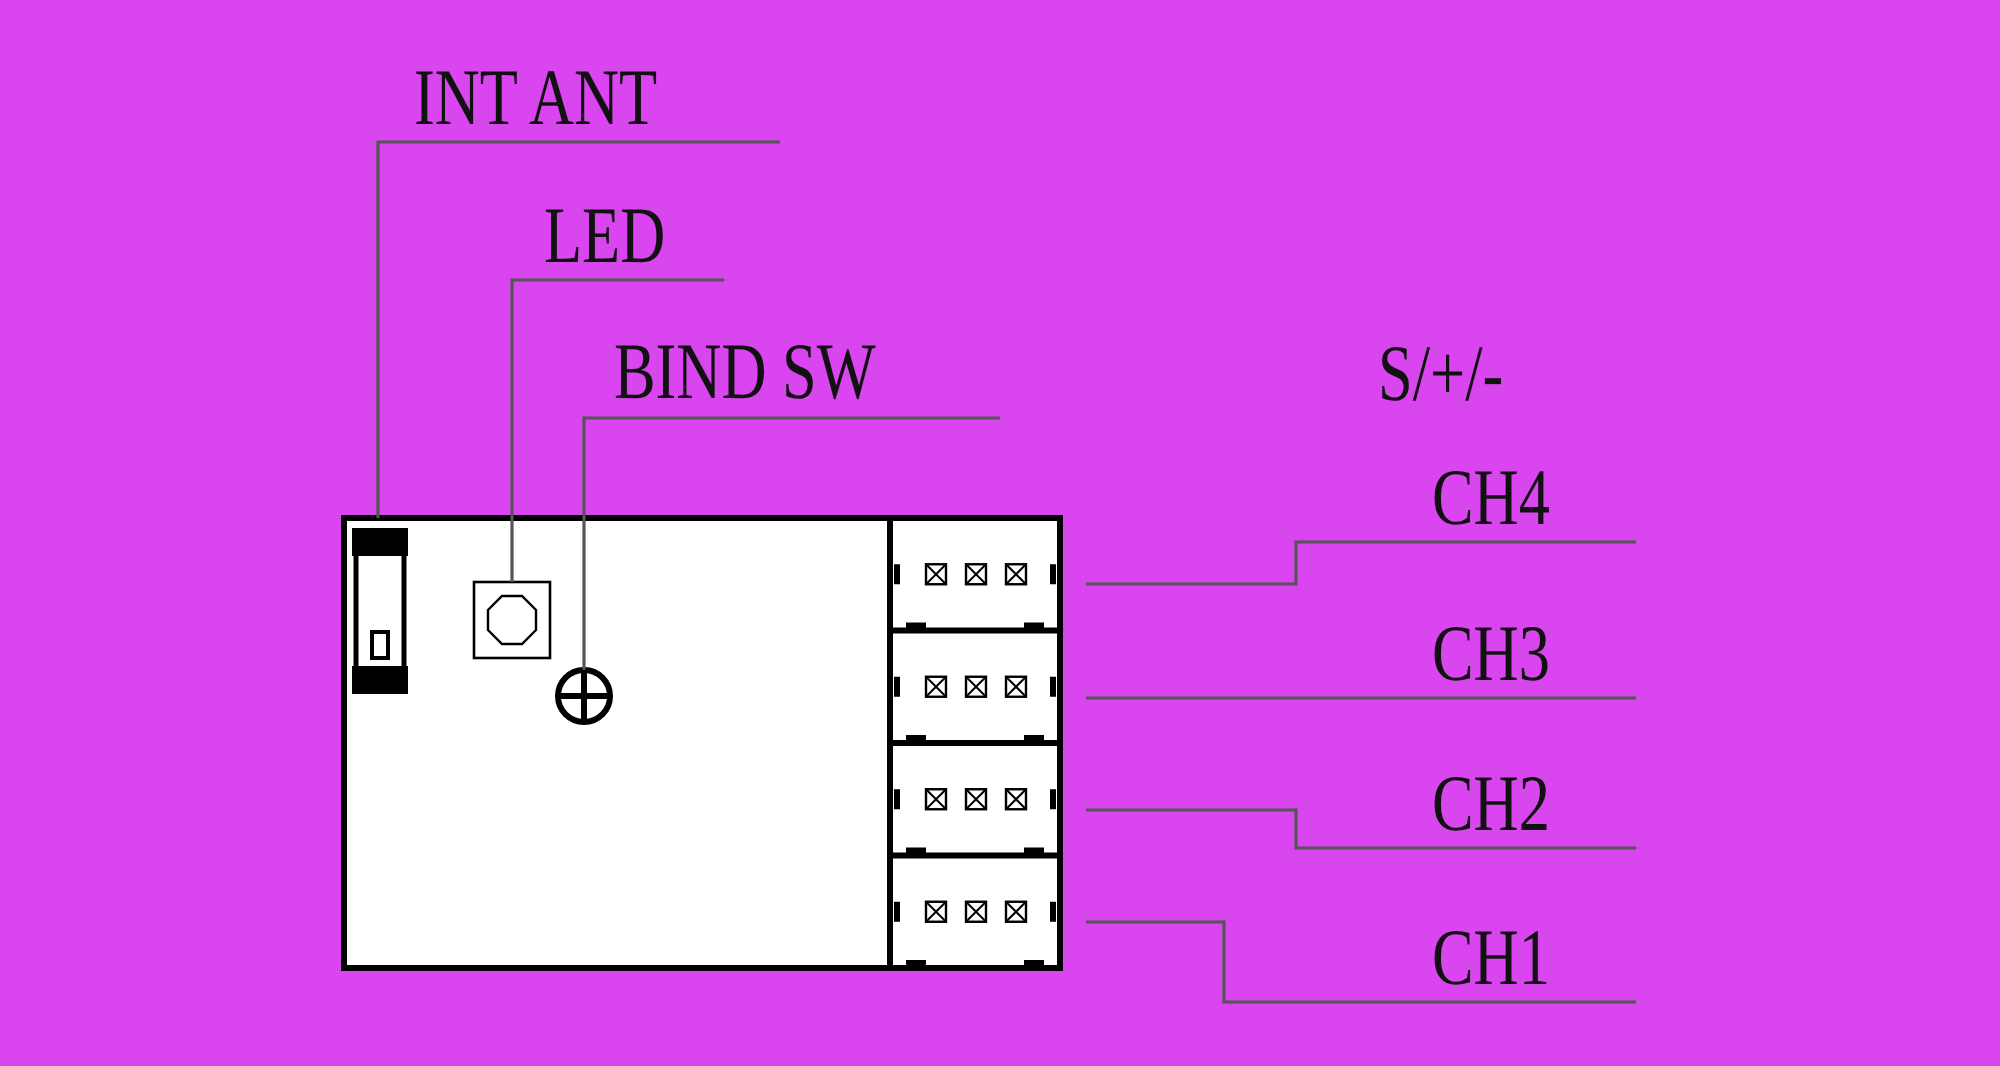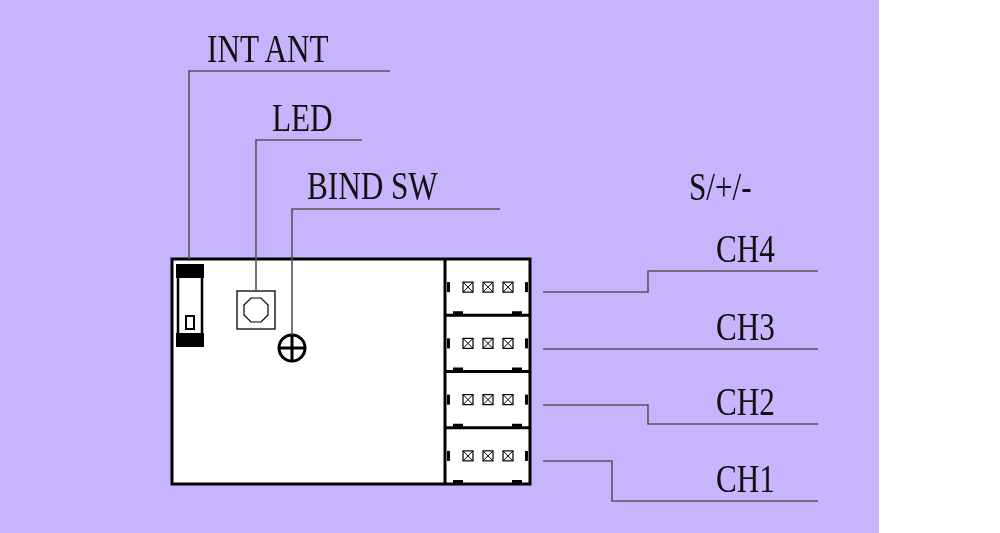--- a/index.html
+++ b/index.html
@@ -1,16 +1,16 @@
 <!DOCTYPE html>
 <html><head>
 <meta charset="utf-8">
 <style>
   html,body{margin:0;padding:0;background:#ffffff;}
-  #stage{position:relative;width:879px;height:533px;overflow:hidden;background:#c4b5fd;}
+  #stage{position:relative;width:1000px;height:533px;overflow:hidden;background:#d946ef;}
   svg{position:absolute;left:0;top:0;}
   .lbl{font-family:"Liberation Serif","DejaVu Serif",serif;fill:#111;font-size:40px;transform:scaleX(0.78);transform-box:fill-box;transform-origin:left bottom;}
   .lead{stroke:#555;stroke-width:1.6;fill:none;}
   .outline{stroke:#000;stroke-width:3;fill:#fff;}
   .thin{stroke:#000;stroke-width:1.3;fill:#fff;}
 </style>
 </head>
 <body>
 
 <div id="stage">

